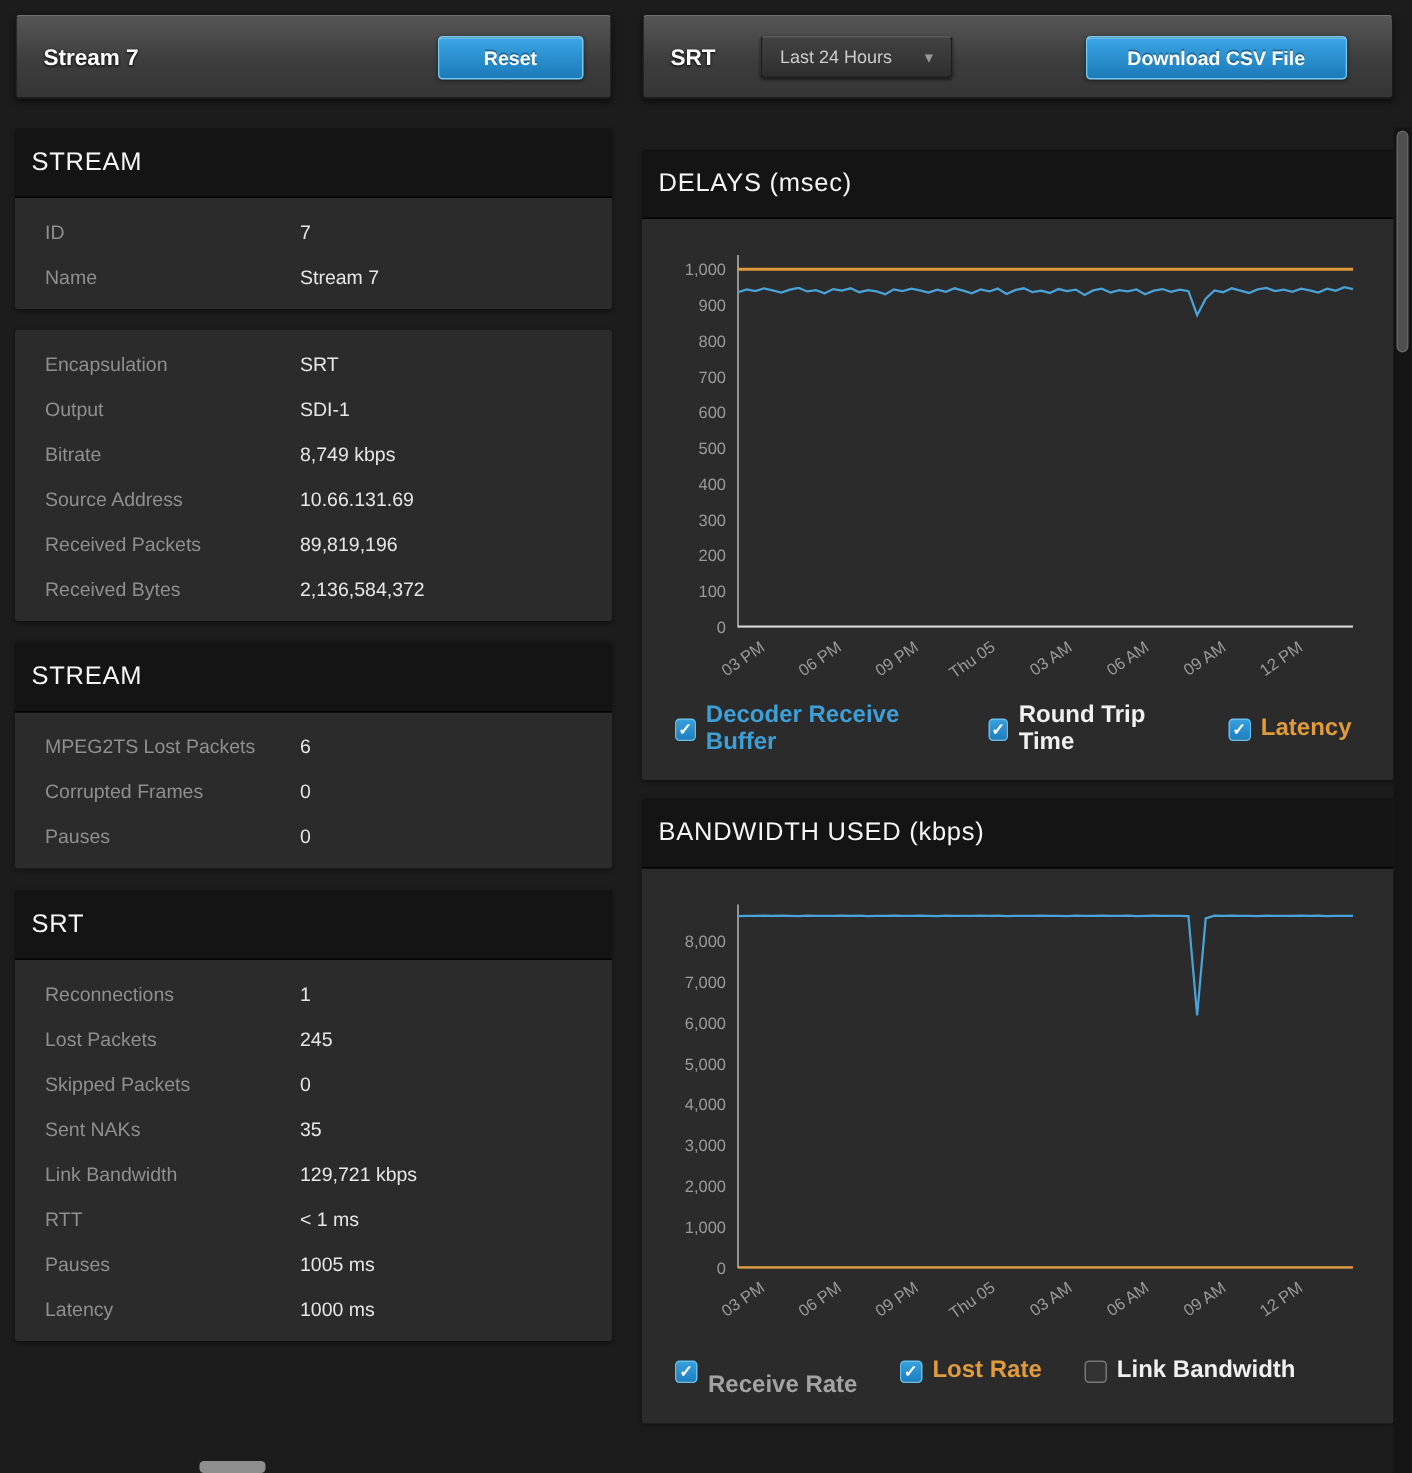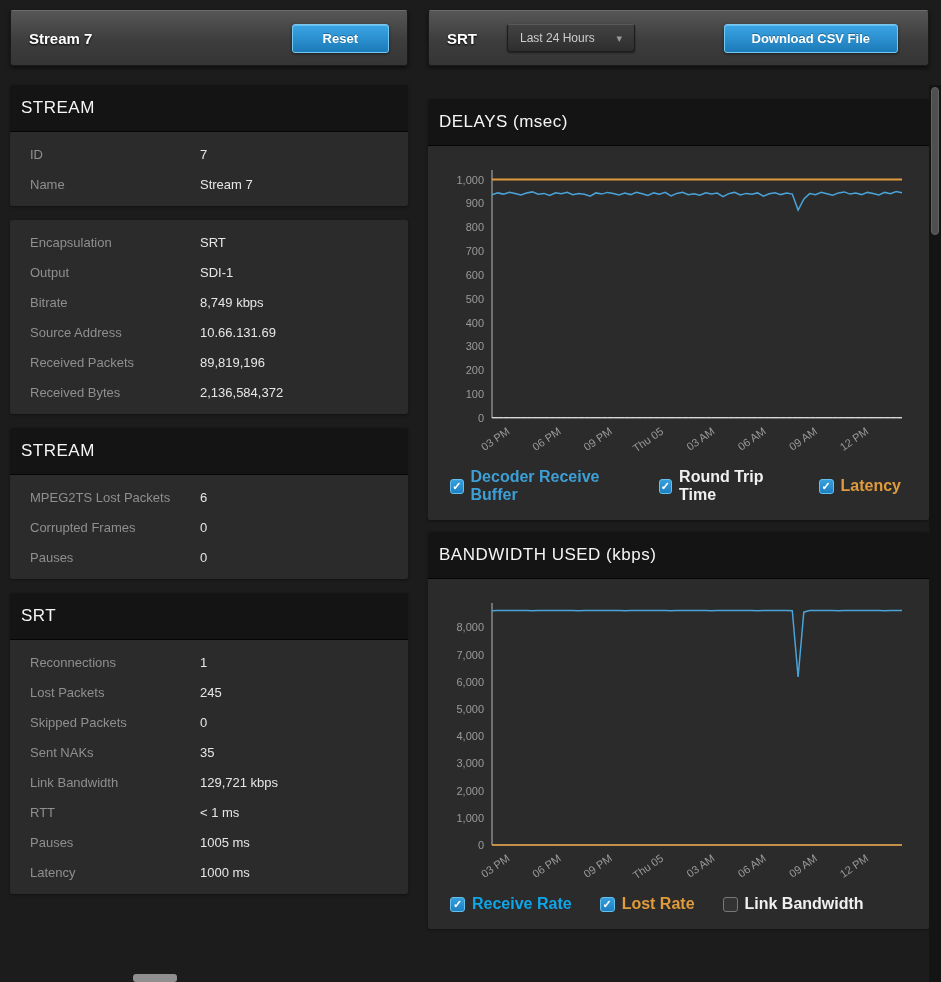--- a/index.html
+++ b/index.html
@@ -275,21 +275,21 @@
           <text x="381.95" y="269" text-anchor="end" transform="rotate(-35 381.95 269)">09 AM</text>
           <text x="433.2" y="269" text-anchor="end" transform="rotate(-35 433.2 269)">12 PM</text>
           <path d="M56 12V254H466" class="axis"></path>
           <polyline points="56.0,253.9 61.8,253.9 67.5,253.9 73.3,253.9 79.1,253.9 84.9,253.9 90.6,253.9 96.4,253.9 102.2,253.9 108.0,253.9 113.7,253.9 119.5,253.9 125.3,253.9 131.1,253.9 136.8,253.9 142.6,253.9 148.4,253.9 154.2,253.9 159.9,253.9 165.7,253.9 171.5,253.9 177.3,253.9 183.0,253.9 188.8,253.9 194.6,253.9 200.4,253.9 206.1,253.9 211.9,253.9 217.7,253.9 223.5,253.9 229.2,253.9 235.0,253.9 240.8,253.9 246.6,253.9 252.3,253.9 258.1,253.9 263.9,253.9 269.7,253.9 275.4,253.9 281.2,253.9 287.0,253.9 292.8,253.9 298.5,253.9 304.3,253.9 310.1,253.9 315.9,253.9 321.6,253.9 327.4,253.9 333.2,253.9 339.0,253.9 344.7,253.9 350.5,253.9 356.3,253.9 362.1,253.9 367.8,253.9 373.6,253.9 379.4,253.9 385.2,253.9 390.9,253.9 396.7,253.9 402.5,253.9 408.3,253.9 414.0,253.9 419.8,253.9 425.6,253.9 431.4,253.9 437.1,253.9 442.9,253.9 448.7,253.9 454.5,253.9 460.2,253.9 466.0,253.9" fill="none" stroke="#e09b3c" stroke-width="1.5"></polyline>
           <polyline points="56.0,19.7 61.8,19.6 67.5,19.6 73.3,19.5 79.1,19.6 84.9,19.5 90.6,19.6 96.4,19.7 102.2,19.5 108.0,19.6 113.7,19.6 119.5,19.6 125.3,19.5 131.1,19.6 136.8,19.5 142.6,19.7 148.4,19.6 154.2,19.6 159.9,19.5 165.7,19.6 171.5,19.6 177.3,19.5 183.0,19.6 188.8,19.7 194.6,19.5 200.4,19.6 206.1,19.6 211.9,19.6 217.7,19.5 223.5,19.6 229.2,19.5 235.0,19.7 240.8,19.6 246.6,19.6 252.3,19.6 258.1,19.5 263.9,19.6 269.7,19.6 275.4,19.7 281.2,19.5 287.0,19.6 292.8,19.6 298.5,19.5 304.3,19.6 310.1,19.6 315.9,19.5 321.6,19.7 327.4,19.6 333.2,19.5 339.0,19.6 344.7,19.6 350.5,19.6 356.3,19.7 362.1,86.0 367.8,21.2 373.6,19.5 379.4,19.6 385.2,19.5 390.9,19.6 396.7,19.6 402.5,19.7 408.3,19.5 414.0,19.6 419.8,19.6 425.6,19.6 431.4,19.5 437.1,19.6 442.9,19.5 448.7,19.7 454.5,19.6 460.2,19.6 466.0,19.6" fill="none" stroke="#4aa3d8" stroke-width="1.5"></polyline>
         </svg>
       </div>
     <div class="legend">
         <span class="legend-item">
           <span class="cb checked">✓</span>
-          <span class="legend-label" style="color: #0ea5e9;">Receive Rate</span>
+          <span class="legend-label" style="color: #a3a3a3; margin-top: 20px;">Receive Rate</span>
         </span>
         <span class="legend-item">
           <span class="cb checked">✓</span>
           <span class="legend-label" style="color: rgb(224, 155, 60);">Lost Rate</span>
         </span>
         <span class="legend-item">
           <span class="cb"></span>
           <span class="legend-label" style="color: rgb(240, 240, 240);">Link Bandwidth</span>
         </span>
       </div>

